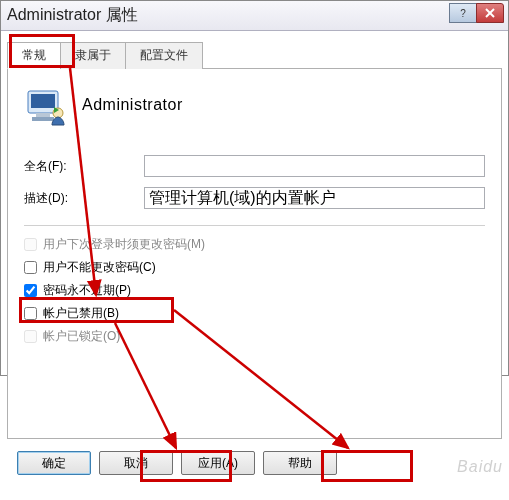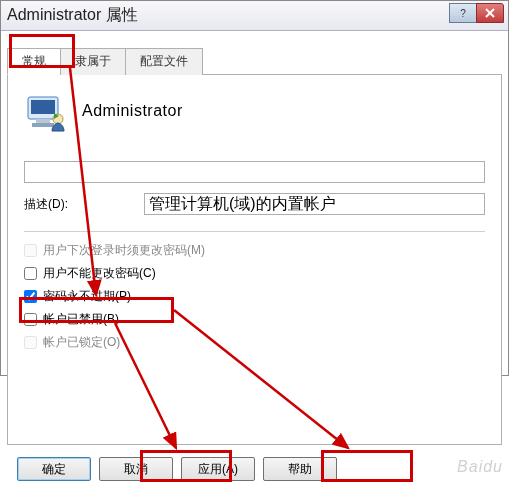--- a/index.html
+++ b/index.html
@@ -49,21 +49,21 @@
     color: #333;
   }
   .win-btn.close {
     background: linear-gradient(to bottom, #e07f7f, #c33b3b);
     color: #fff;
     border-color: #8b2d2d;
     border-top-right-radius: 3px;
   }
   .client {
     background: #fff;
-    padding: 12px 6px 6px 6px;
+    padding: 6px 6px 6px 6px;
     height: 344px;
   }
   .tabs {
     display: flex;
     border-bottom: 1px solid #b0b0b0;
     position: relative;
     margin-top: 4px;
   }
   .tab {
     padding: 4px 14px;
@@ -219,20 +219,21 @@
             <rect x="8" y="34" width="22" height="4" fill="#8aa3bf"></rect>
             <circle cx="34" cy="30" r="5" fill="#f7e7b8" stroke="#b89a3e"></circle>
             <path d="M28 42 c0 -5 4 -8 6 -8 s6 3 6 8 z" fill="#3e6fae" stroke="#2a4d78"></path>
             <path d="M30 24 l5 3 l-5 3 z" fill="#3aa03a"></path>
           </svg>
         </div>
         <div class="user-name">Administrator</div>
       </div>
 
       <div class="form-row">
+        <div class="form-label">全名(F):</div>
         <input class="text-input" type="text" value="" style="">
       </div>
 
       <div class="form-row">
         <div class="form-label">描述(D):</div>
         <input class="text-input" type="text" value="管理计算机(域)的内置帐户" style="">
       </div>
 
       <div class="divider"></div>
 

